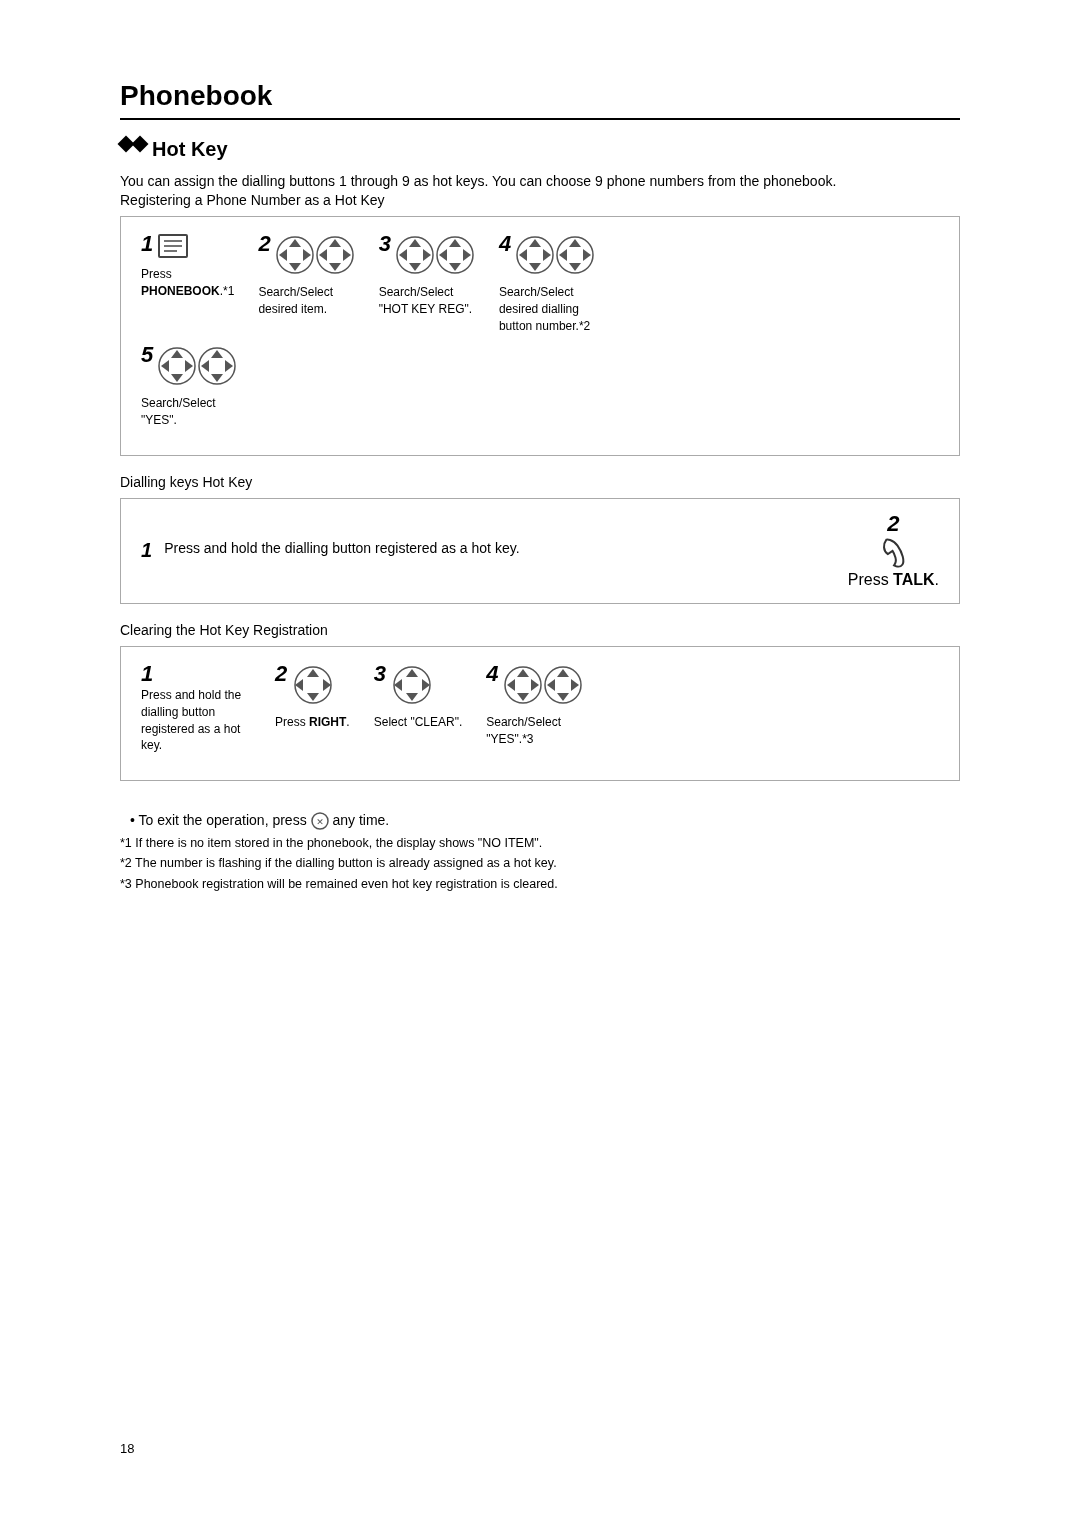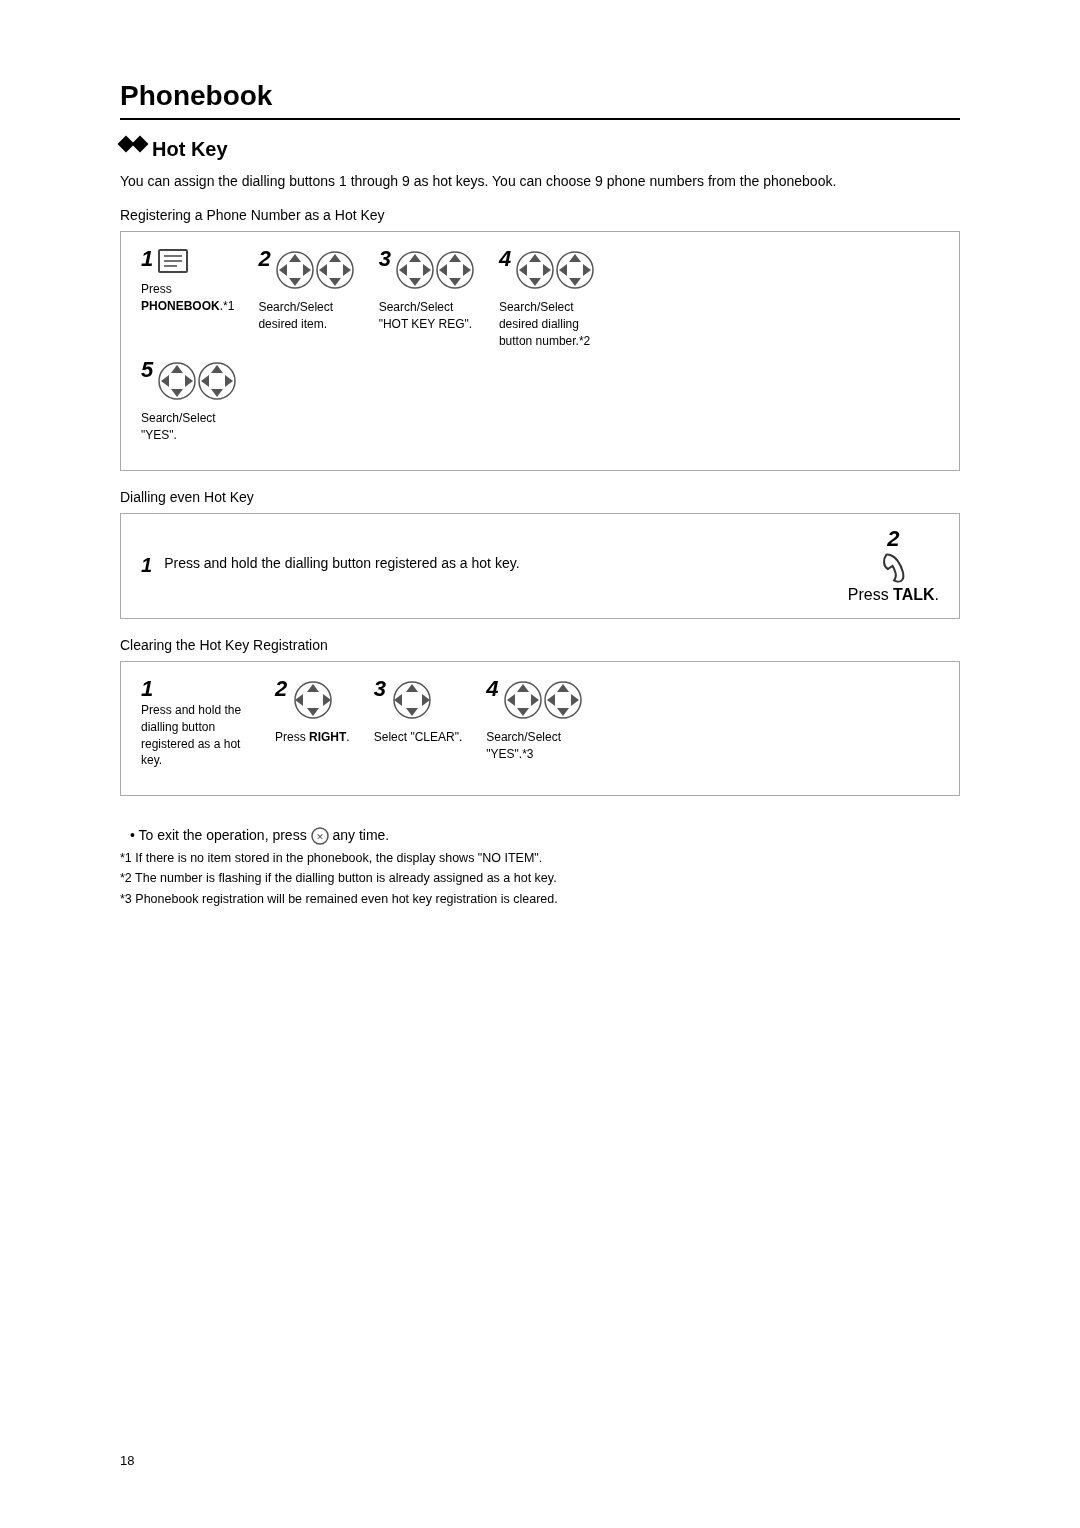--- a/index.html
+++ b/index.html
@@ -36,21 +36,21 @@
     }
     .diamond {
       width: 12px;
       height: 12px;
       background: #000;
       transform: rotate(45deg);
       display: inline-block;
     }
 
     .intro-text {
-      margin-bottom: 15px;
+      margin-bottom: 0;
       line-height: 1.5;
     }
 
     .subsection-title {
       font-size: 14px;
       font-weight: normal;
       margin-bottom: 8px;
     }
 
     .step-box {
@@ -108,21 +108,21 @@
     }
 
     .footnote {
       font-size: 12.5px;
       line-height: 1.5;
       margin-top: 2px;
     }
 
     .page-number {
       position: absolute;
-      bottom: 60px;
+      bottom: 72px;
       left: 120px;
       font-size: 13px;
     }
 
     .step-and-icon {
       display: flex;
       flex-direction: row;
       align-items: flex-start;
       gap: 4px;
     }
@@ -270,21 +270,21 @@
             <polygon points="44,22 52,16 52,28" fill="#555"></polygon>
             <polygon points="76,22 68,16 68,28" fill="#555"></polygon>
           </svg>
         </div>
       </div>
       <div class="step-desc">Search/Select<br>"YES".</div>
     </div>
   </div>
 </div>
 
-<p class="subsection-title">Dialling even Hot Key</p>
+<p class="subsection-title">Dialling keys Hot Key</p>
 
 <div class="dialling-box">
   <div class="dialling-step1">
     <span class="step-number" style="font-size:20px; font-style:italic; font-weight:bold; margin-right:6px;">1</span>
     <span>Press and hold the dialling button registered as a hot key.</span>
   </div>
   <div class="dialling-step2">
     <span class="step-number" style="font-size:22px; font-style:italic; font-weight:bold;">2</span>
 
     <svg width="34" height="34" viewBox="0 0 34 34">

